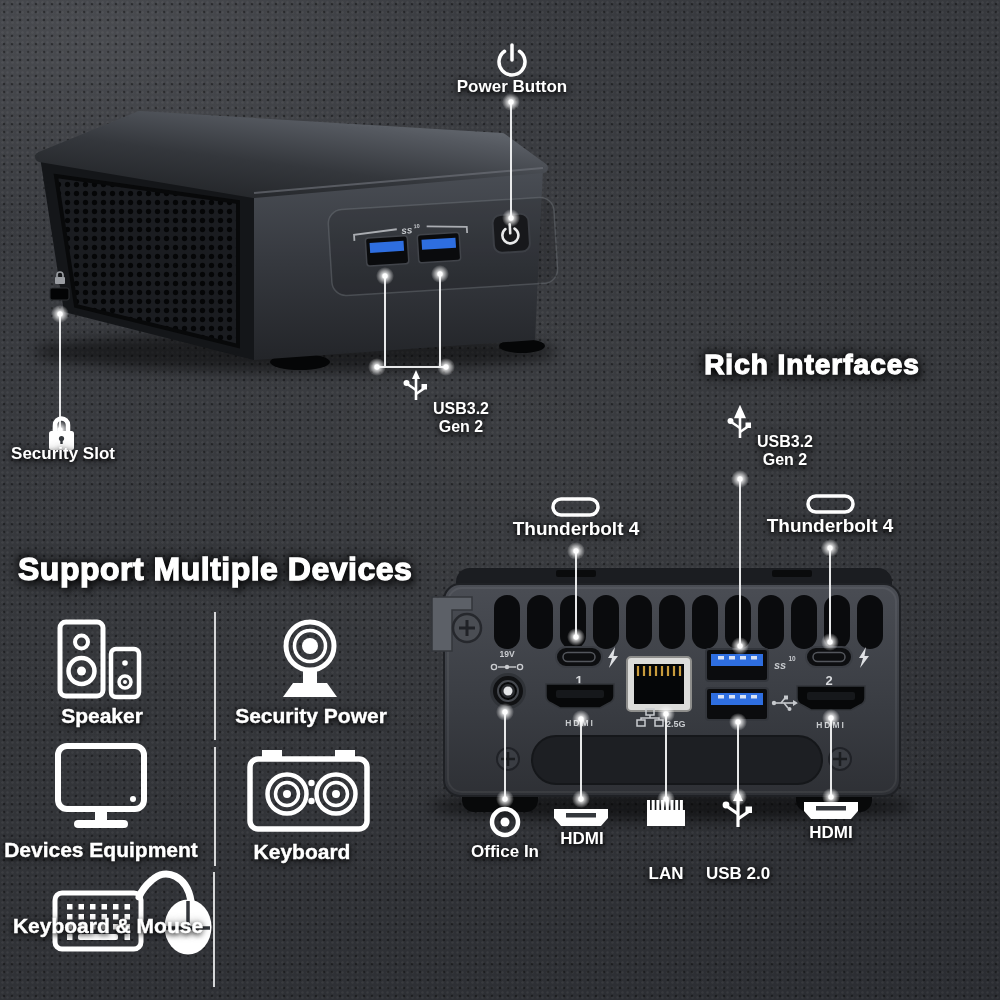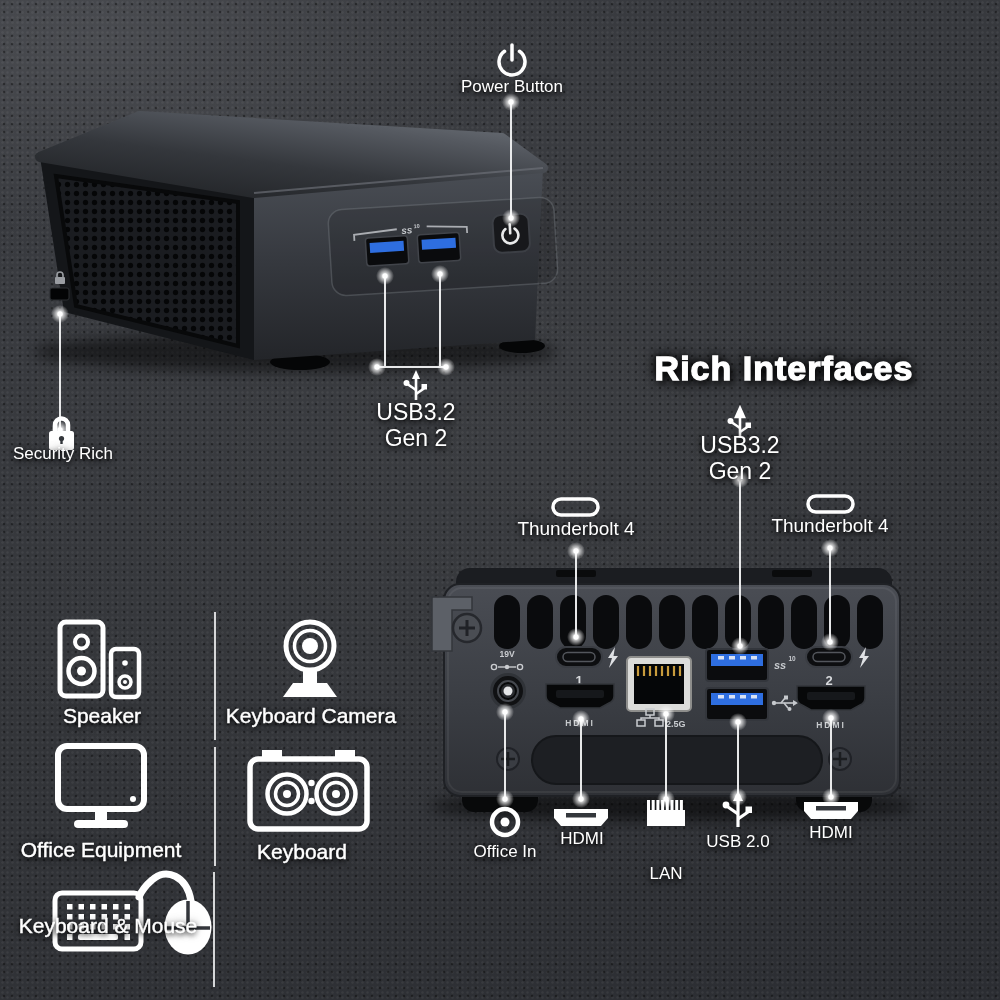--- a/index.html
+++ b/index.html
@@ -12,32 +12,32 @@
       radial-gradient(circle, rgba(0,0,0,0.38) 0.8px, transparent 1.7px),
       radial-gradient(ellipse 620px 300px at 10% 4%, rgba(255,255,255,0.08), transparent 65%),
       radial-gradient(ellipse 900px 650px at 52% 45%, rgba(255,255,255,0.03), transparent 72%),
       linear-gradient(160deg,#3b3d42 0%,#333539 55%,#2b2d32 100%);
     background-size:5px 5px,8px 8px,100% 100%,100% 100%,100% 100%;
     background-repeat:repeat,repeat,no-repeat,no-repeat,no-repeat;
   }
   .art{position:absolute;left:0;top:0;}
   .cap{
     position:absolute;transform:translateX(-50%);
-    color:#fff;font-weight:normal;font-size:17px;line-height:1.12;
+    color:#fff;font-weight:bold;font-size:17px;line-height:1.12;
     white-space:nowrap;text-align:center;
     text-shadow:0 2px 5px rgba(0,0,0,0.9),0 0 9px rgba(0,0,0,0.55);
   }
-  .cap.sm{font-size:23px;}
+  .cap.sm{font-size:16px;margin-left:45px;}
   .cap.dev{font-size:21px;-webkit-text-stroke:0.4px #fff;}
   .heading{
     position:absolute;color:#fff;font-weight:bold;white-space:nowrap;
     -webkit-text-stroke:1.3px #fff;
     text-shadow:3px 4px 7px rgba(0,0,0,0.95),-2px -2px 7px rgba(0,0,0,0.85),0 0 18px rgba(0,0,0,0.9);
   }
-  .h-rich{font-size:34px;letter-spacing:1px;transform:translateX(-50%);}
+  .h-rich{font-size:28px;letter-spacing:1px;transform:translateX(-50%);margin-left:28px;}
   .h-support{font-size:32px;letter-spacing:0.5px;}
 </style>
 </head>
 <body>
 
 <div class="stage">
 
 <svg class="art" width="1000" height="1000" viewBox="0 0 1000 1000">
   <defs>
     <radialGradient id="glow">
@@ -419,38 +419,39 @@
   </g>
 </svg>
 
 <div class="cap" style="left:512px;top:77px">Power Button</div>
 
 <div class="cap sm" style="left:416px;top:400px">
   <span>USB3.2</span><br>
   <span>Gen 2</span>
 </div>
 
-<div class="cap" style="left:63px;top:444px">Security Rich</div>
+<div class="cap" style="left:63px;top:444px">Security Slot</div>
 
 <div class="heading h-rich" style="left:784px;top:349px">Rich Interfaces</div>
 
 <div class="cap sm" style="left:740px;top:433px">
   <span>USB3.2</span><br>
   <span>Gen 2</span>
 </div>
 
 <div class="cap" style="left:576px;top:518px;font-size:19px">Thunderbolt 4</div>
 <div class="cap" style="left:830px;top:515px;font-size:19px">Thunderbolt 4</div>
 
+<div class="heading h-support" style="left:18px;top:551px">Support Multiple Devices</div>
 
 <div class="cap dev" style="left:102px;top:704px">Speaker</div>
-<div class="cap dev" style="left:311px;top:704px">Keyboard Camera</div>
-<div class="cap dev" style="left:101px;top:838px">Office Equipment</div>
+<div class="cap dev" style="left:311px;top:704px">Security Power</div>
+<div class="cap dev" style="left:101px;top:838px">Devices Equipment</div>
 <div class="cap dev" style="left:302px;top:840px">Keyboard</div>
 <div class="cap dev" style="left:108px;top:914px">Keyboard &amp; Mouse</div>
 
 <div class="cap" style="left:505px;top:842px">Office In</div>
 <div class="cap" style="left:582px;top:829px">HDMI</div>
 <div class="cap" style="left:666px;top:864px">LAN</div>
-<div class="cap" style="left:738px;top:832px">USB 2.0</div>
+<div class="cap" style="left:738px;top:864px">USB 2.0</div>
 <div class="cap" style="left:831px;top:823px">HDMI</div>
 
 </div>
 
 </body></html>

